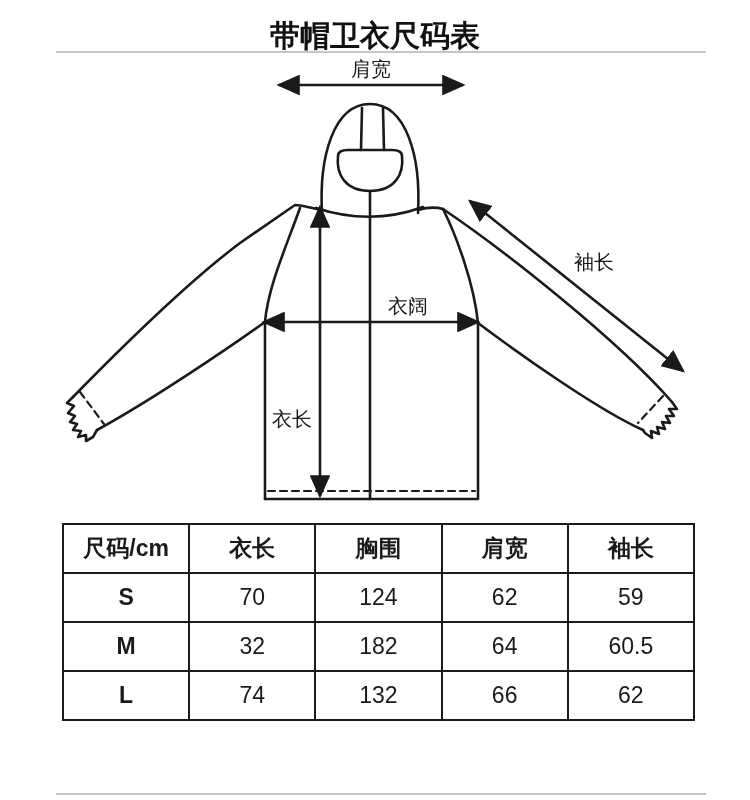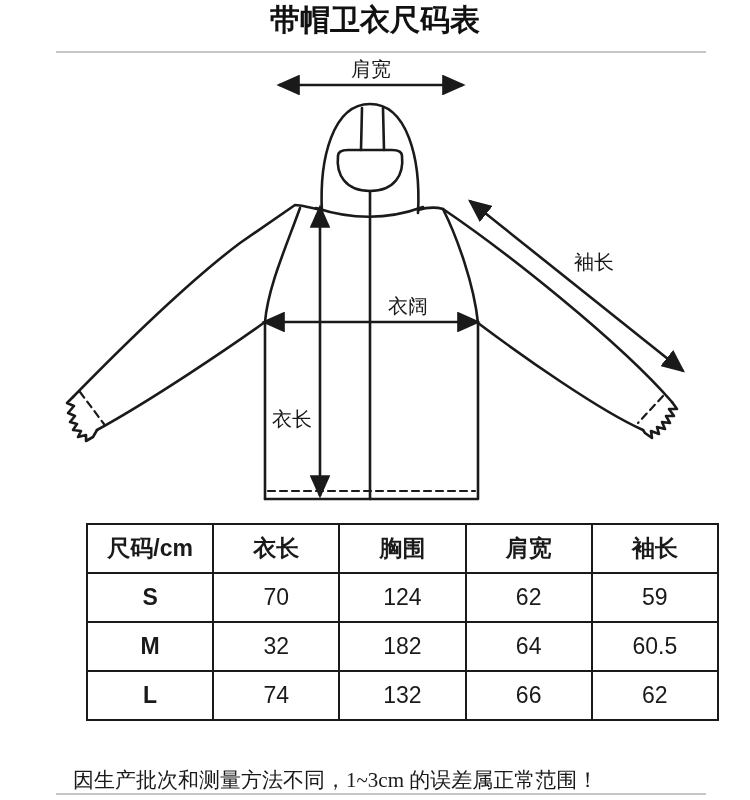--- a/index.html
+++ b/index.html
@@ -5,38 +5,38 @@
   html,body{margin:0;padding:0;background:#ffffff;}
   .page{
     position:relative;
     width:750px;height:800px;
     background:#ffffff;
     font-family:"Liberation Sans", sans-serif;
     color:#1a1a1a;
     overflow:hidden;
   }
   .title{
-    position:absolute;top:0;left:0;width:750px;
+    position:absolute;top:16px;left:0;width:750px;
     margin:0;text-align:center;
     font-size:30px;font-weight:bold;color:#111111;
   }
   .rule{position:absolute;left:56px;width:650px;height:2px;background:#c6c6c6;}
   .rule-top{top:51px;}
   .rule-bottom{top:793px;}
   .diagram{position:absolute;top:55px;left:0;width:750px;height:462px;}
   .stroke{fill:none;stroke:#1a1a1a;stroke-width:2.6;stroke-linecap:round;stroke-linejoin:round;}
   .dashed{stroke-dasharray:7 5;stroke-width:2.2;}
   .arrow{fill:none;stroke:#1a1a1a;stroke-width:2.6;}
   .dlabel{
     font-family:"Liberation Sans", sans-serif;
     font-size:20px;fill:#1a1a1a;text-anchor:middle;
   }
   .size-table{
     position:absolute;top:523px;left:62px;width:633px;
-    border-collapse:collapse;table-layout:fixed;margin-left:24px;
+    border-collapse:collapse;table-layout:fixed;
   }
   .size-table td{
     border:2px solid #1a1a1a;
     height:47px;width:20%;
     text-align:center;vertical-align:middle;
     font-size:23px;padding:0;
   }
   .size-table td.th{font-weight:bold;}
   .size-table td.size-col{font-weight:bold;}
   .footnote{
@@ -119,16 +119,15 @@
       <tr>
         <td class="size-col">L</td>
         <td>74</td>
         <td>132</td>
         <td>66</td>
         <td>62</td>
       </tr>
     </tbody>
   </table>
 
-  <p class="footnote">因生产批次和测量方法不同，1~3cm 的误差属正常范围！</p>
   <div class="rule rule-bottom"></div>
 
 </div>
 
 </body></html>

